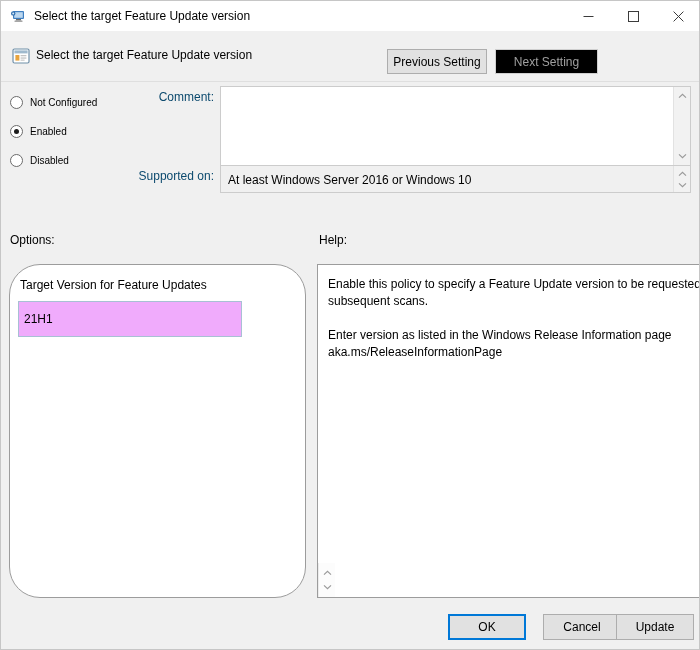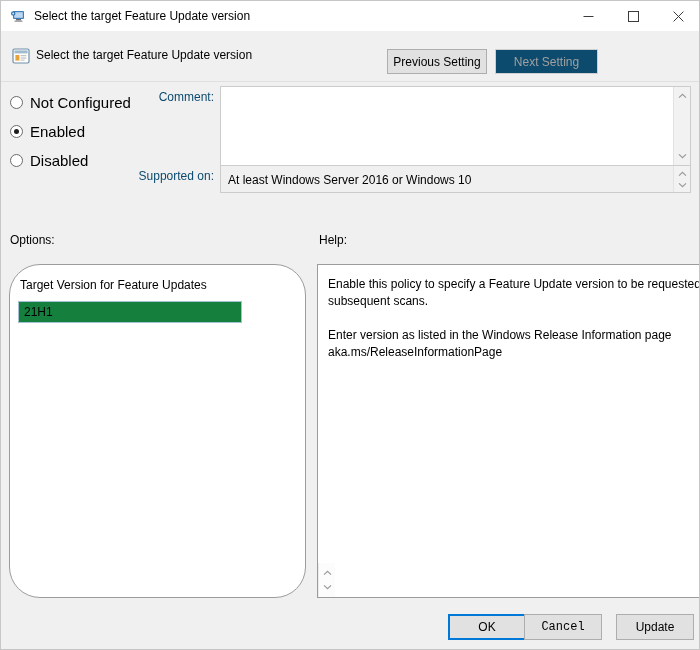--- a/index.html
+++ b/index.html
@@ -105,21 +105,21 @@
     font-size: 12px;
     color: #000000;
     padding: 0;
     box-sizing: border-box;
     cursor: default;
   }
   .nav-prev { left: 386px; width: 100px; }
   .nav-next {
     left: 494px; width: 103px;
     color: #a0a0a0;
-    background: #0c4a6e;
+    background: #000000;
     border-color: #cfcfcf;
   }
 
   
   .radio-row {
     position: absolute;
     left: 9px;
     display: flex;
     align-items: center;
     height: 18px;
@@ -140,21 +140,21 @@
   }
   .radio-row.checked .radio-mark::after {
     content: "";
     position: absolute;
     left: 3px; top: 3px;
     width: 5px; height: 5px;
     border-radius: 50%;
     background: #1d1d1d;
   }
   .radio-label {
-    font-size: 15px;
+    font-size: 10px;
     color: #000;
     white-space: nowrap;
   }
 
   
   .field-label {
     position: absolute;
     font-size: 12px;
     color: #0c4a6e;
     text-align: right;
@@ -262,24 +262,24 @@
   .opt-title {
     position: absolute;
     left: 10px; top: 13px;
     font-size: 12px;
     color: #000;
     white-space: nowrap;
   }
   .opt-input {
     position: absolute;
     left: 8px; top: 36px;
-    width: 224px; height: 22px;
+    width: 224px; height: 36px;
     box-sizing: border-box;
     border: 1px solid #a8c0d4;
-    background: #15803d;
+    background: #f0abfc;
     font-family: "Liberation Sans", sans-serif;
     font-size: 12px;
     color: #000;
     padding: 0 5px;
     outline: none;
   }
 
   
   .foot-btn {
     position: absolute;
@@ -293,21 +293,21 @@
     padding: 0;
     box-sizing: border-box;
     cursor: default;
   }
   .btn-ok {
     left: 447px; width: 78px;
     border: 1px solid #0078d7;
     outline: 1px solid #0078d7;
     outline-offset: -2px;
   }
-  .btn-cancel { left: 523px; width: 78px; font-family: Liberation Mono, monospace; }
+  .btn-cancel { left: 542px; width: 78px; }
   .btn-apply  { left: 615px; width: 78px; }
 </style>
 </head>
 <body>
 
 <div class="dialog">
 
   <div class="titlebar">
     <svg class="title-icon" viewBox="0 0 16 16">
       <rect x="3" y="3" width="11" height="8" rx="1" fill="#3f7fc1"></rect>

